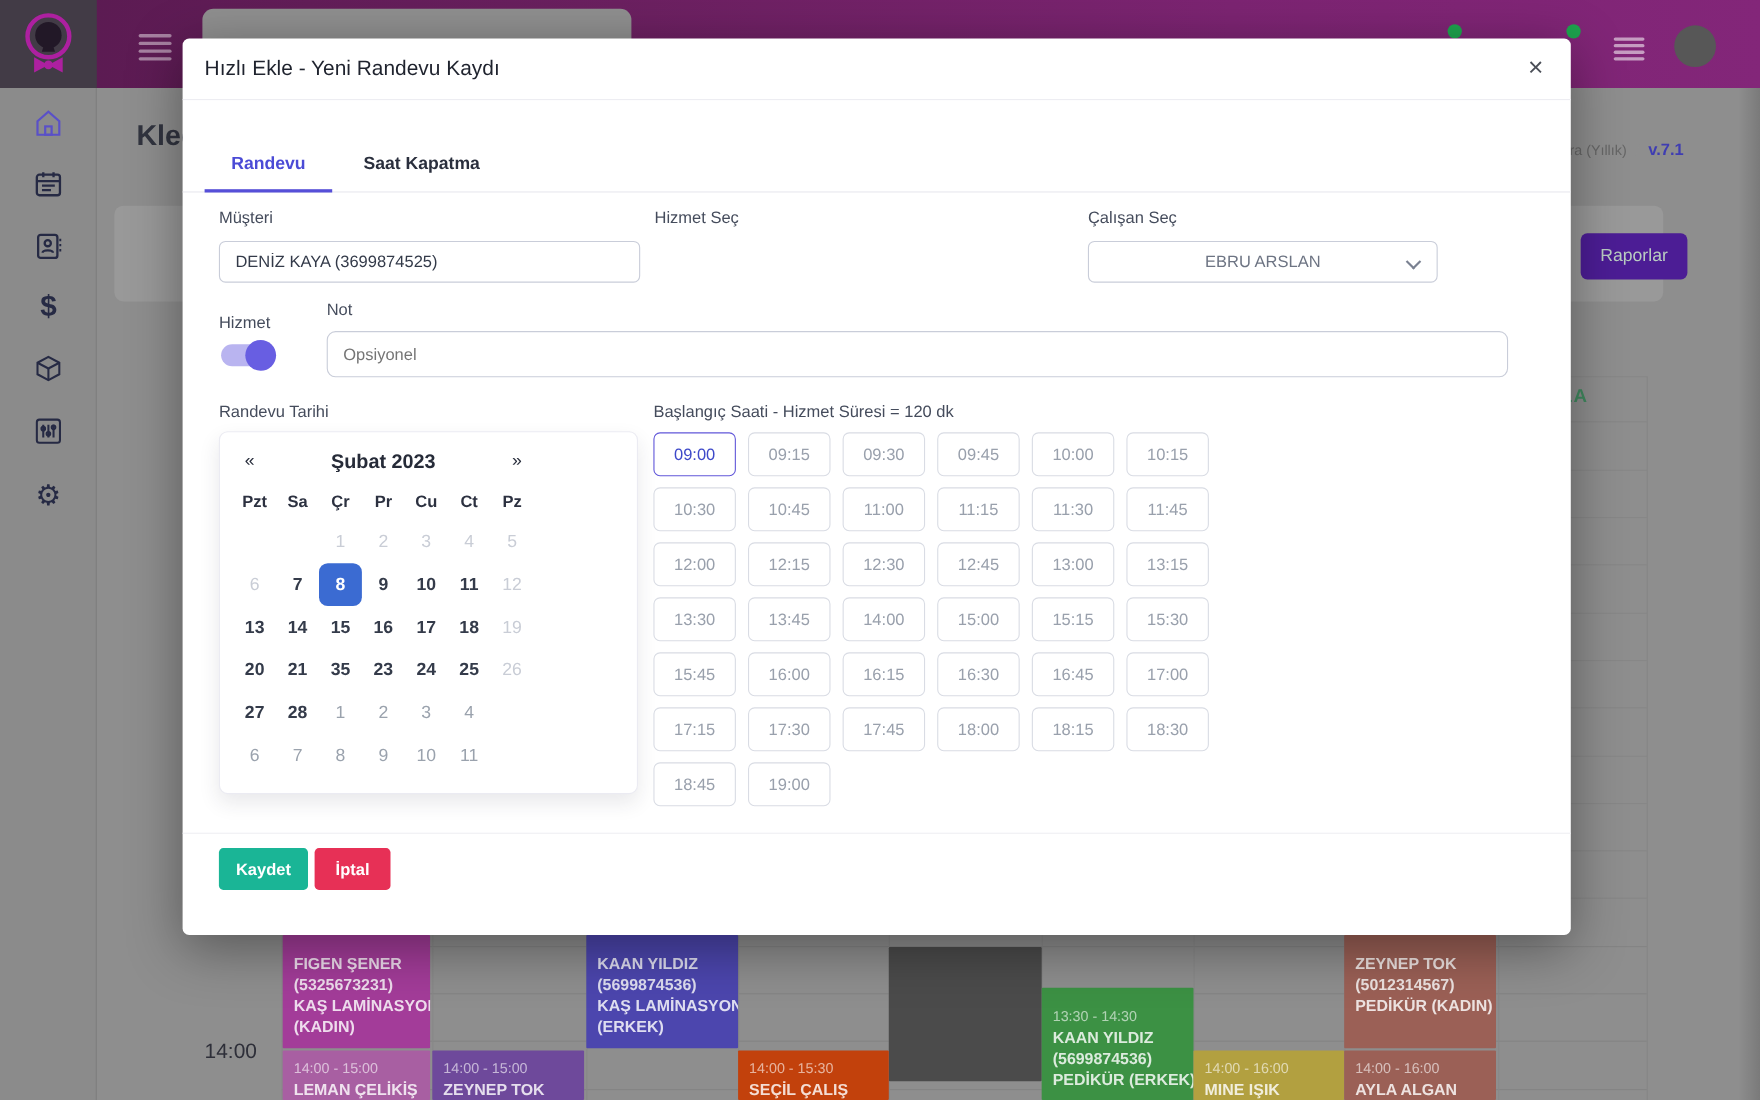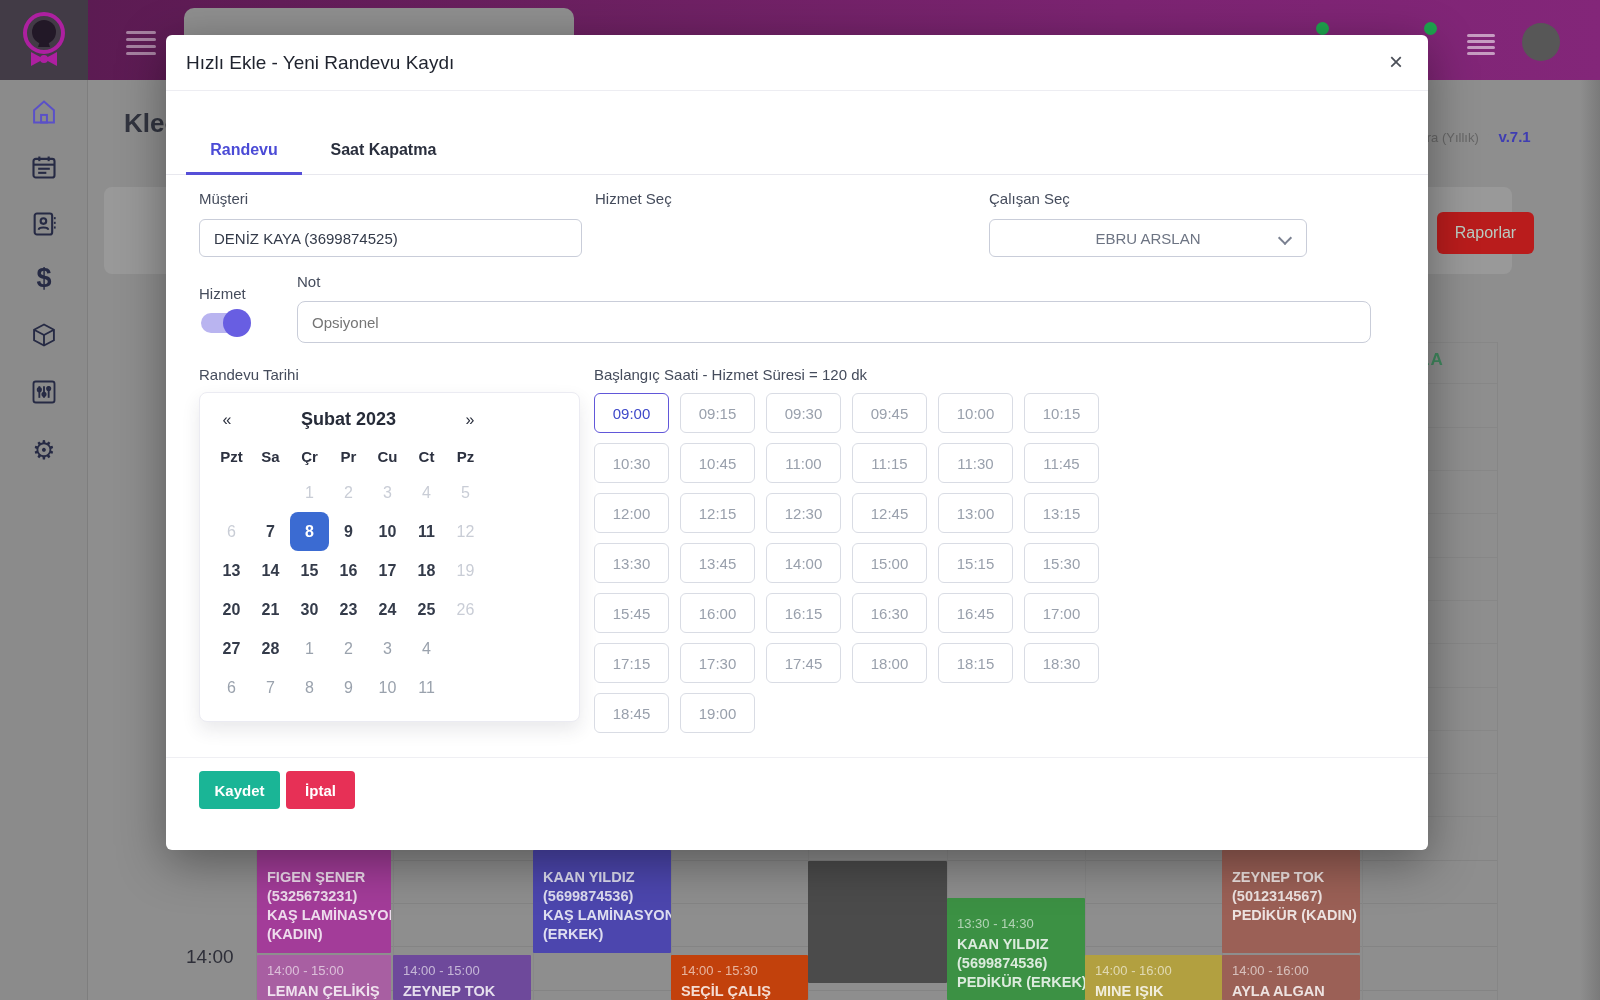--- a/index.html
+++ b/index.html
@@ -23,21 +23,21 @@
   .side-ic svg{display:block;}
   .dollar-txt{font-size:27px;font-weight:700;color:#262a44;line-height:30px;}
   .gear-txt{font-size:26px;color:#262a44;line-height:30px;}
 
   .page-title{left:124px;top:108px;width:50px;overflow:hidden;white-space:nowrap;
     font-size:26px;font-weight:700;color:#31343f;}
   .plan-row{left:1408px;top:128px;font-size:13px;color:#666;}
   .plan-row .sep{color:#8f8f8f;padding:0 8px;}
   .plan-row .ver{color:#3f3db2;font-size:15px;font-weight:600;}
   .toolbar-band{left:104px;top:187px;width:1408px;height:87px;background:#999;border-radius:8px;}
-  .raporlar{left:1437px;top:212px;width:97px;height:42px;background:#b91c1c;border-radius:6px;
+  .raporlar{left:1437px;top:212px;width:97px;height:42px;background:#4c1d95;border-radius:6px;
     color:#b9ccc2;font-size:16px;display:flex;align-items:center;justify-content:center;}
   .staff-partial{left:1419px;top:350px;font-size:17px;font-weight:700;color:#40895f;letter-spacing:1px;}
   .gridline{background:#858585;}
   .time-gutter{left:186px;top:946px;font-size:19px;color:#2e2f39;font-weight:500;}
   .right-shade{left:1580px;top:80px;width:20px;height:920px;
     background:linear-gradient(90deg,rgba(0,0,0,0) 0%,rgba(0,0,0,.14) 100%);}
 
   .appt{position:absolute;overflow:hidden;box-sizing:border-box;padding:18px 8px 0 10px;border-radius:1px;}
   .appt.short{padding-top:8px;}
   .appt .t{font-size:13px;color:rgba(255,255,255,.6);margin-bottom:4px;font-weight:500;}
@@ -320,21 +320,21 @@
         <div class="cal-cell m">12</div>
         <div class="cal-cell n">13</div>
         <div class="cal-cell n">14</div>
         <div class="cal-cell n">15</div>
         <div class="cal-cell n">16</div>
         <div class="cal-cell n">17</div>
         <div class="cal-cell n">18</div>
         <div class="cal-cell m">19</div>
         <div class="cal-cell n">20</div>
         <div class="cal-cell n">21</div>
-        <div class="cal-cell n">30</div>
+        <div class="cal-cell n">35</div>
         <div class="cal-cell n">23</div>
         <div class="cal-cell n">24</div>
         <div class="cal-cell n">25</div>
         <div class="cal-cell m">26</div>
         <div class="cal-cell n">27</div>
         <div class="cal-cell n">28</div>
         <div class="cal-cell o">1</div>
         <div class="cal-cell o">2</div>
         <div class="cal-cell o">3</div>
         <div class="cal-cell o">4</div>

